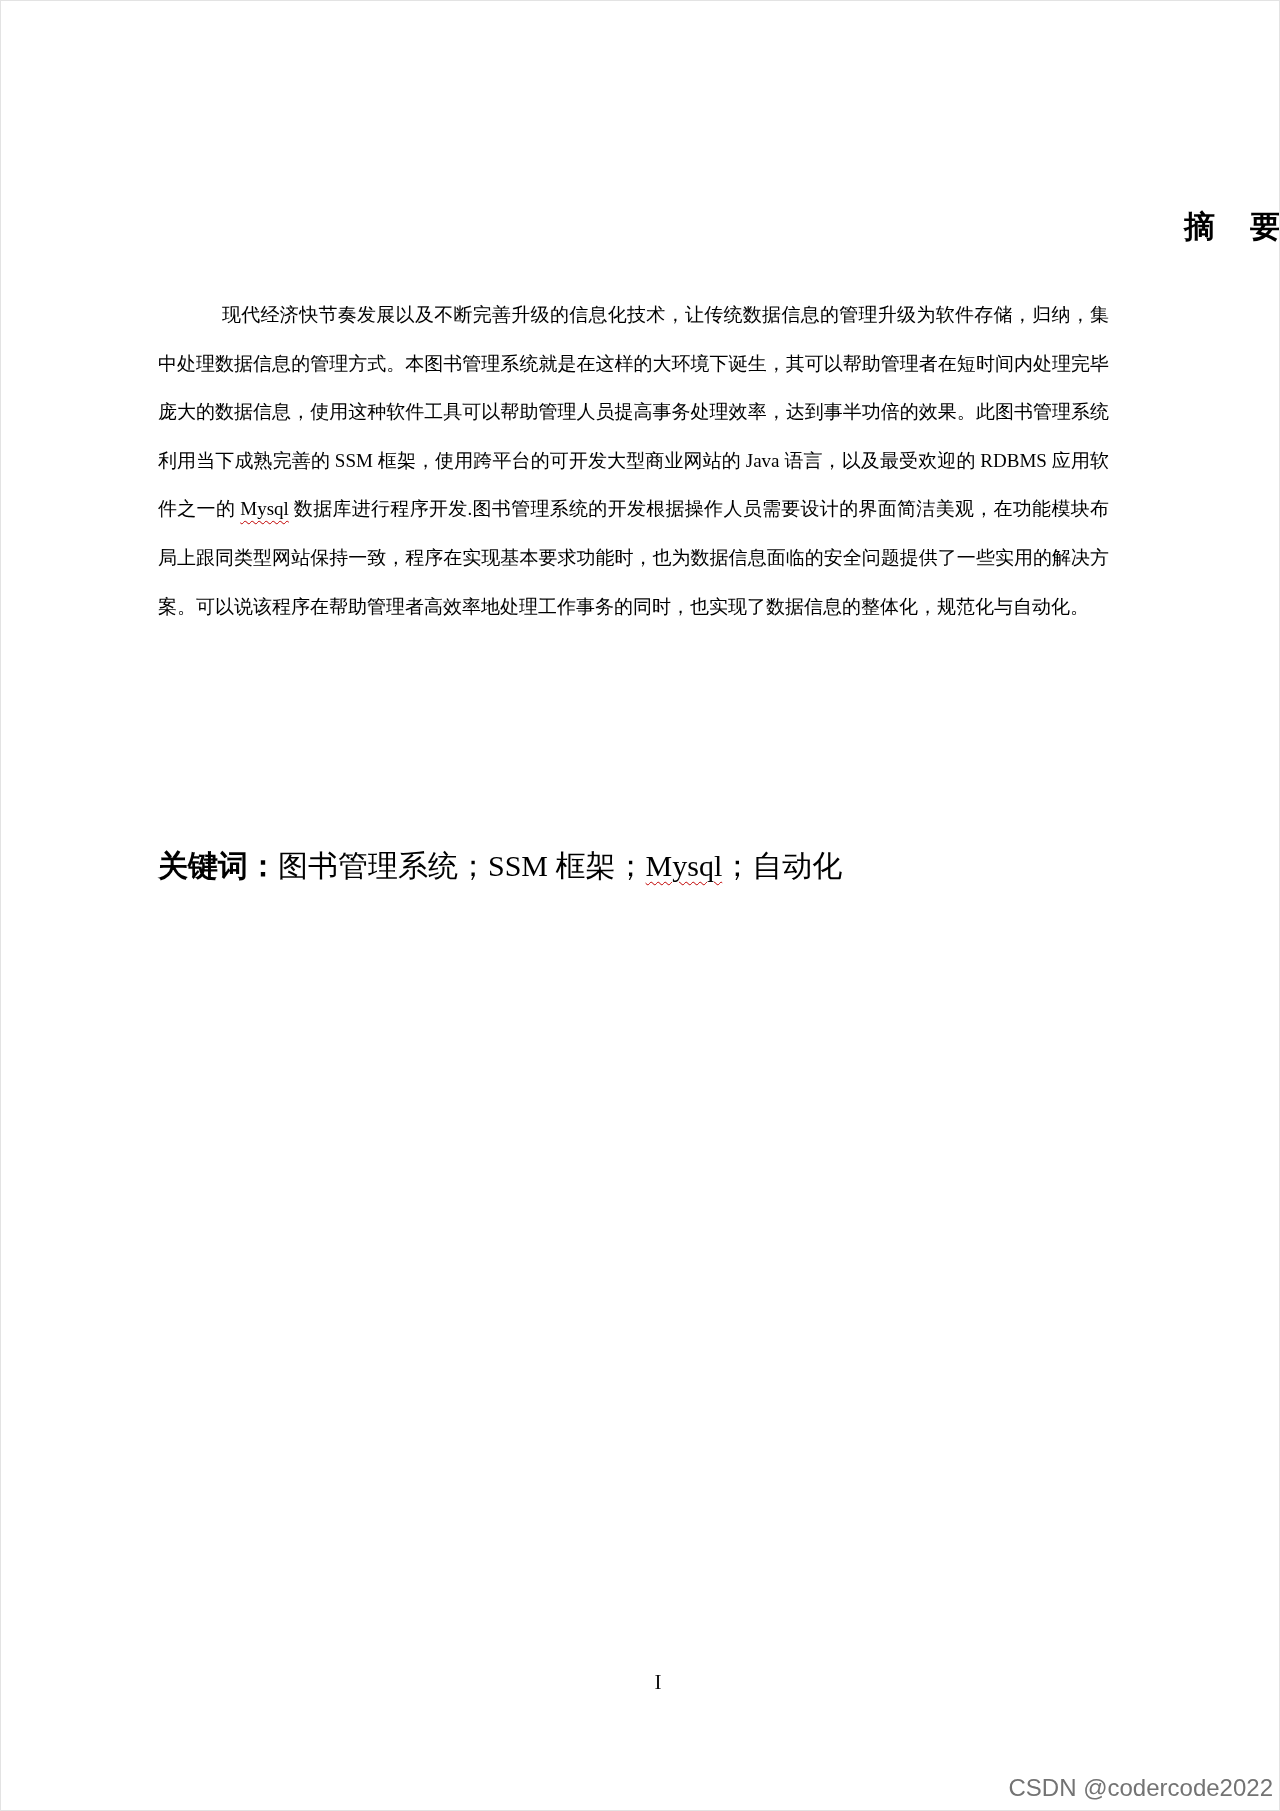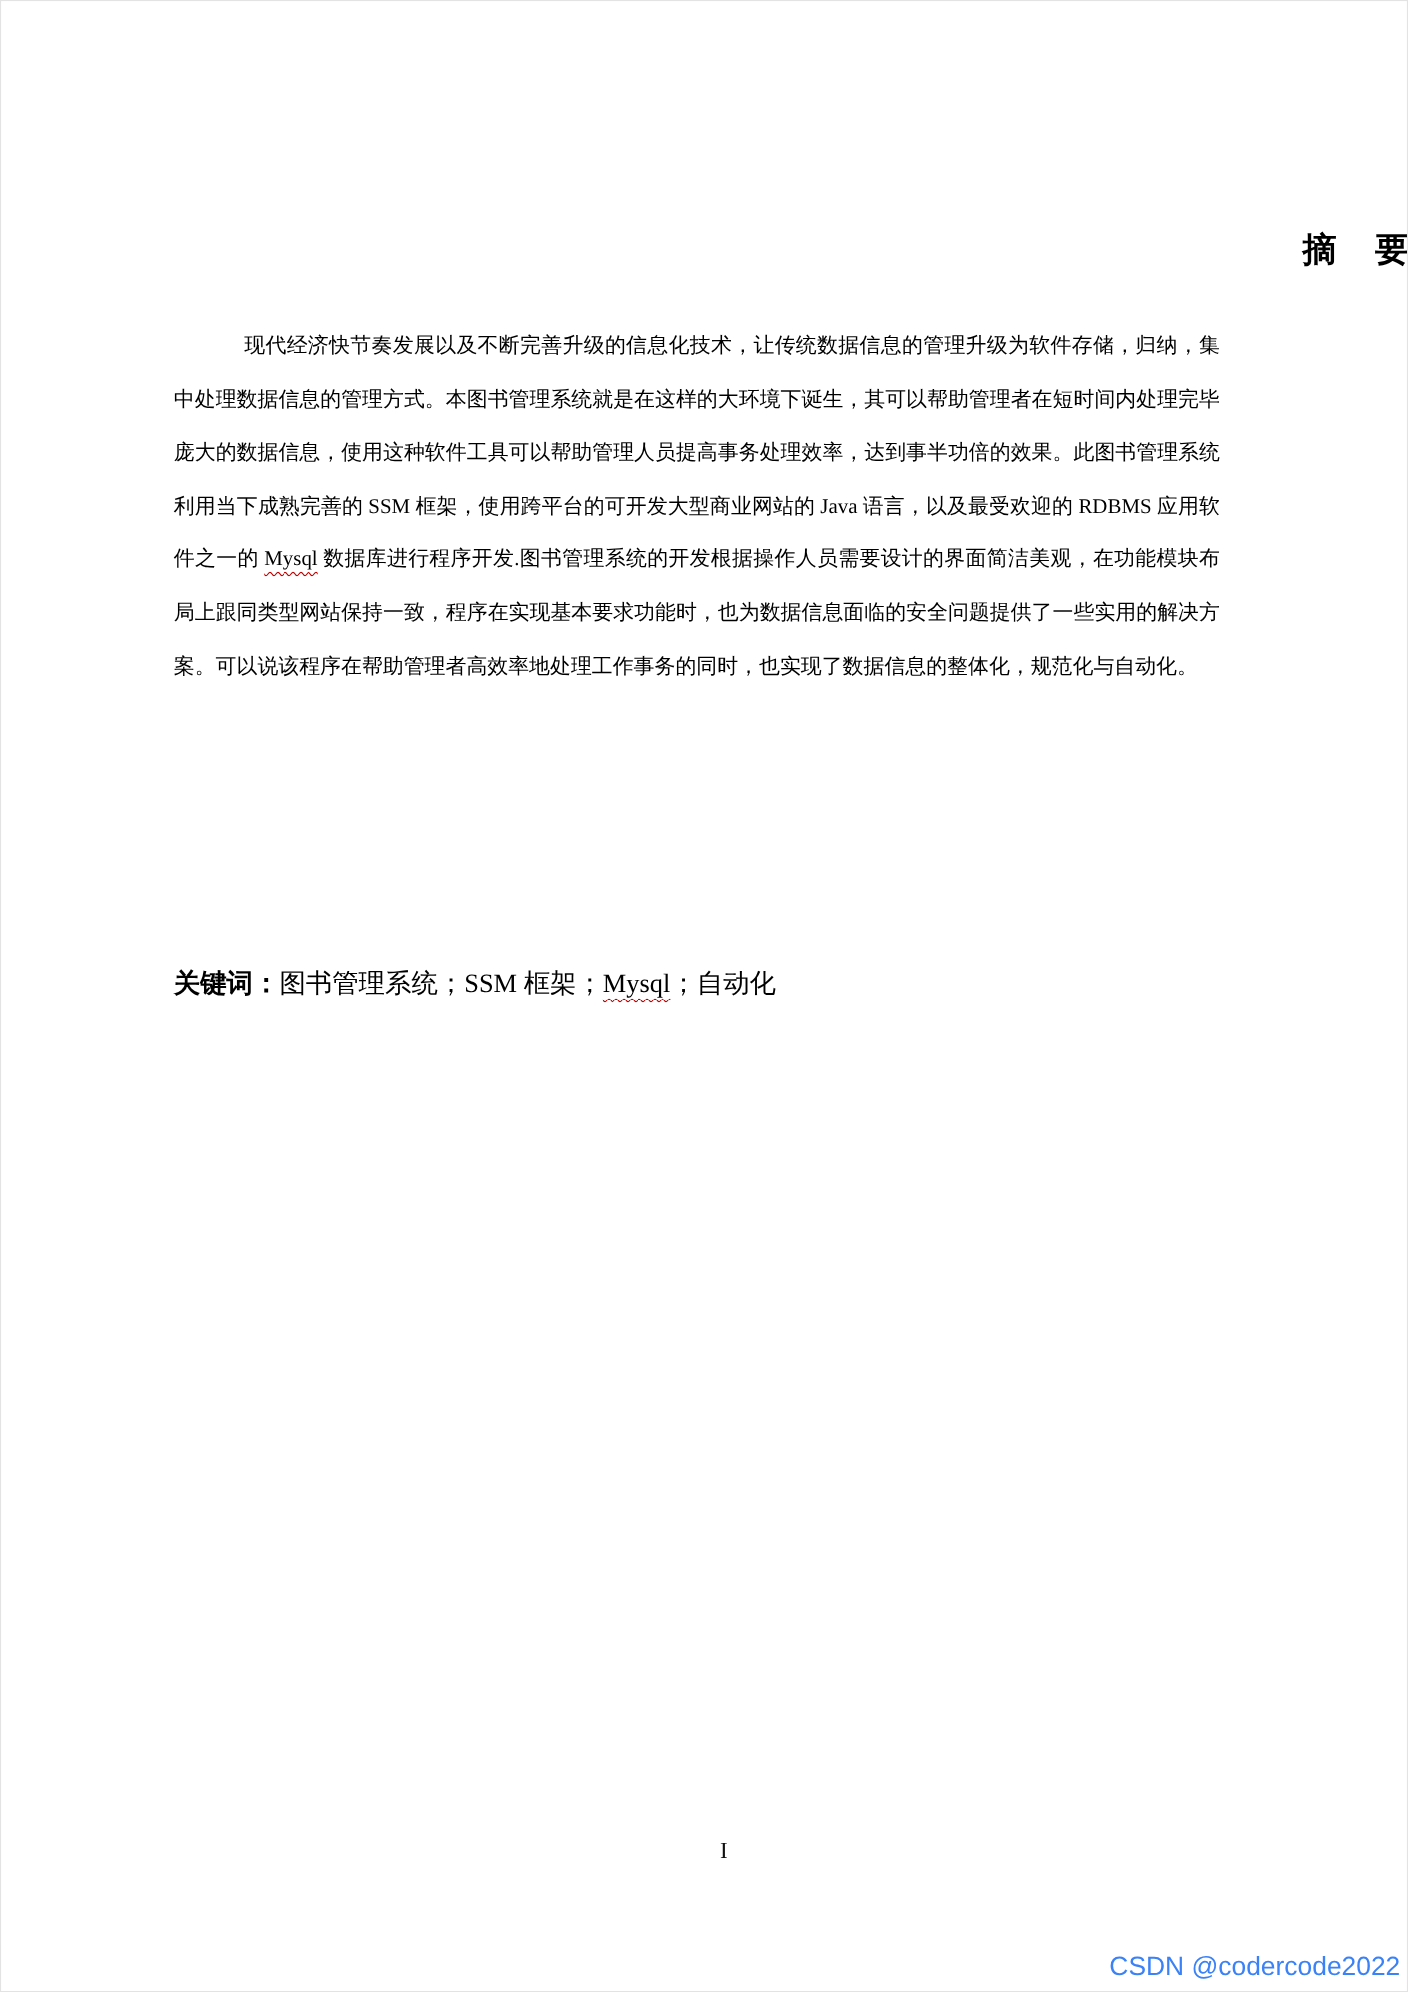--- a/index.html
+++ b/index.html
@@ -42,24 +42,24 @@
   }
   .seg-spellcheck {
     text-decoration-line: underline;
     text-decoration-style: wavy;
     text-decoration-color: #c00000;
     text-decoration-thickness: 1px;
     text-underline-offset: 5px;
   }
   .keywords-line {
     position: absolute;
-    top: 874px;
+    top: 845px;
     left: 157px;
     width: 951px;
-    font-size: 24px;
+    font-size: 30px;
     line-height: 40px;
     text-align: left;
   }
   .keywords-label {
     font-weight: bold;
   }
   .page-number {
     position: absolute;
     top: 1668px;
     left: 34px; 
@@ -68,21 +68,21 @@
     font-size: 21px;
     line-height: 26px;
     color: #111111;
   }
   .watermark {
     position: absolute;
     top: 1772px;
     right: 6px;
     font-size: 24px;
     line-height: 30px;
-    color: #3b82f6;
+    color: #737373;
     font-family: "Liberation Sans", "DejaVu Sans", sans-serif;
   }
 </style>
 </head>
 <body>
 
 <div class="page">
 
   <div class="doc-title">摘　要</div>
 

